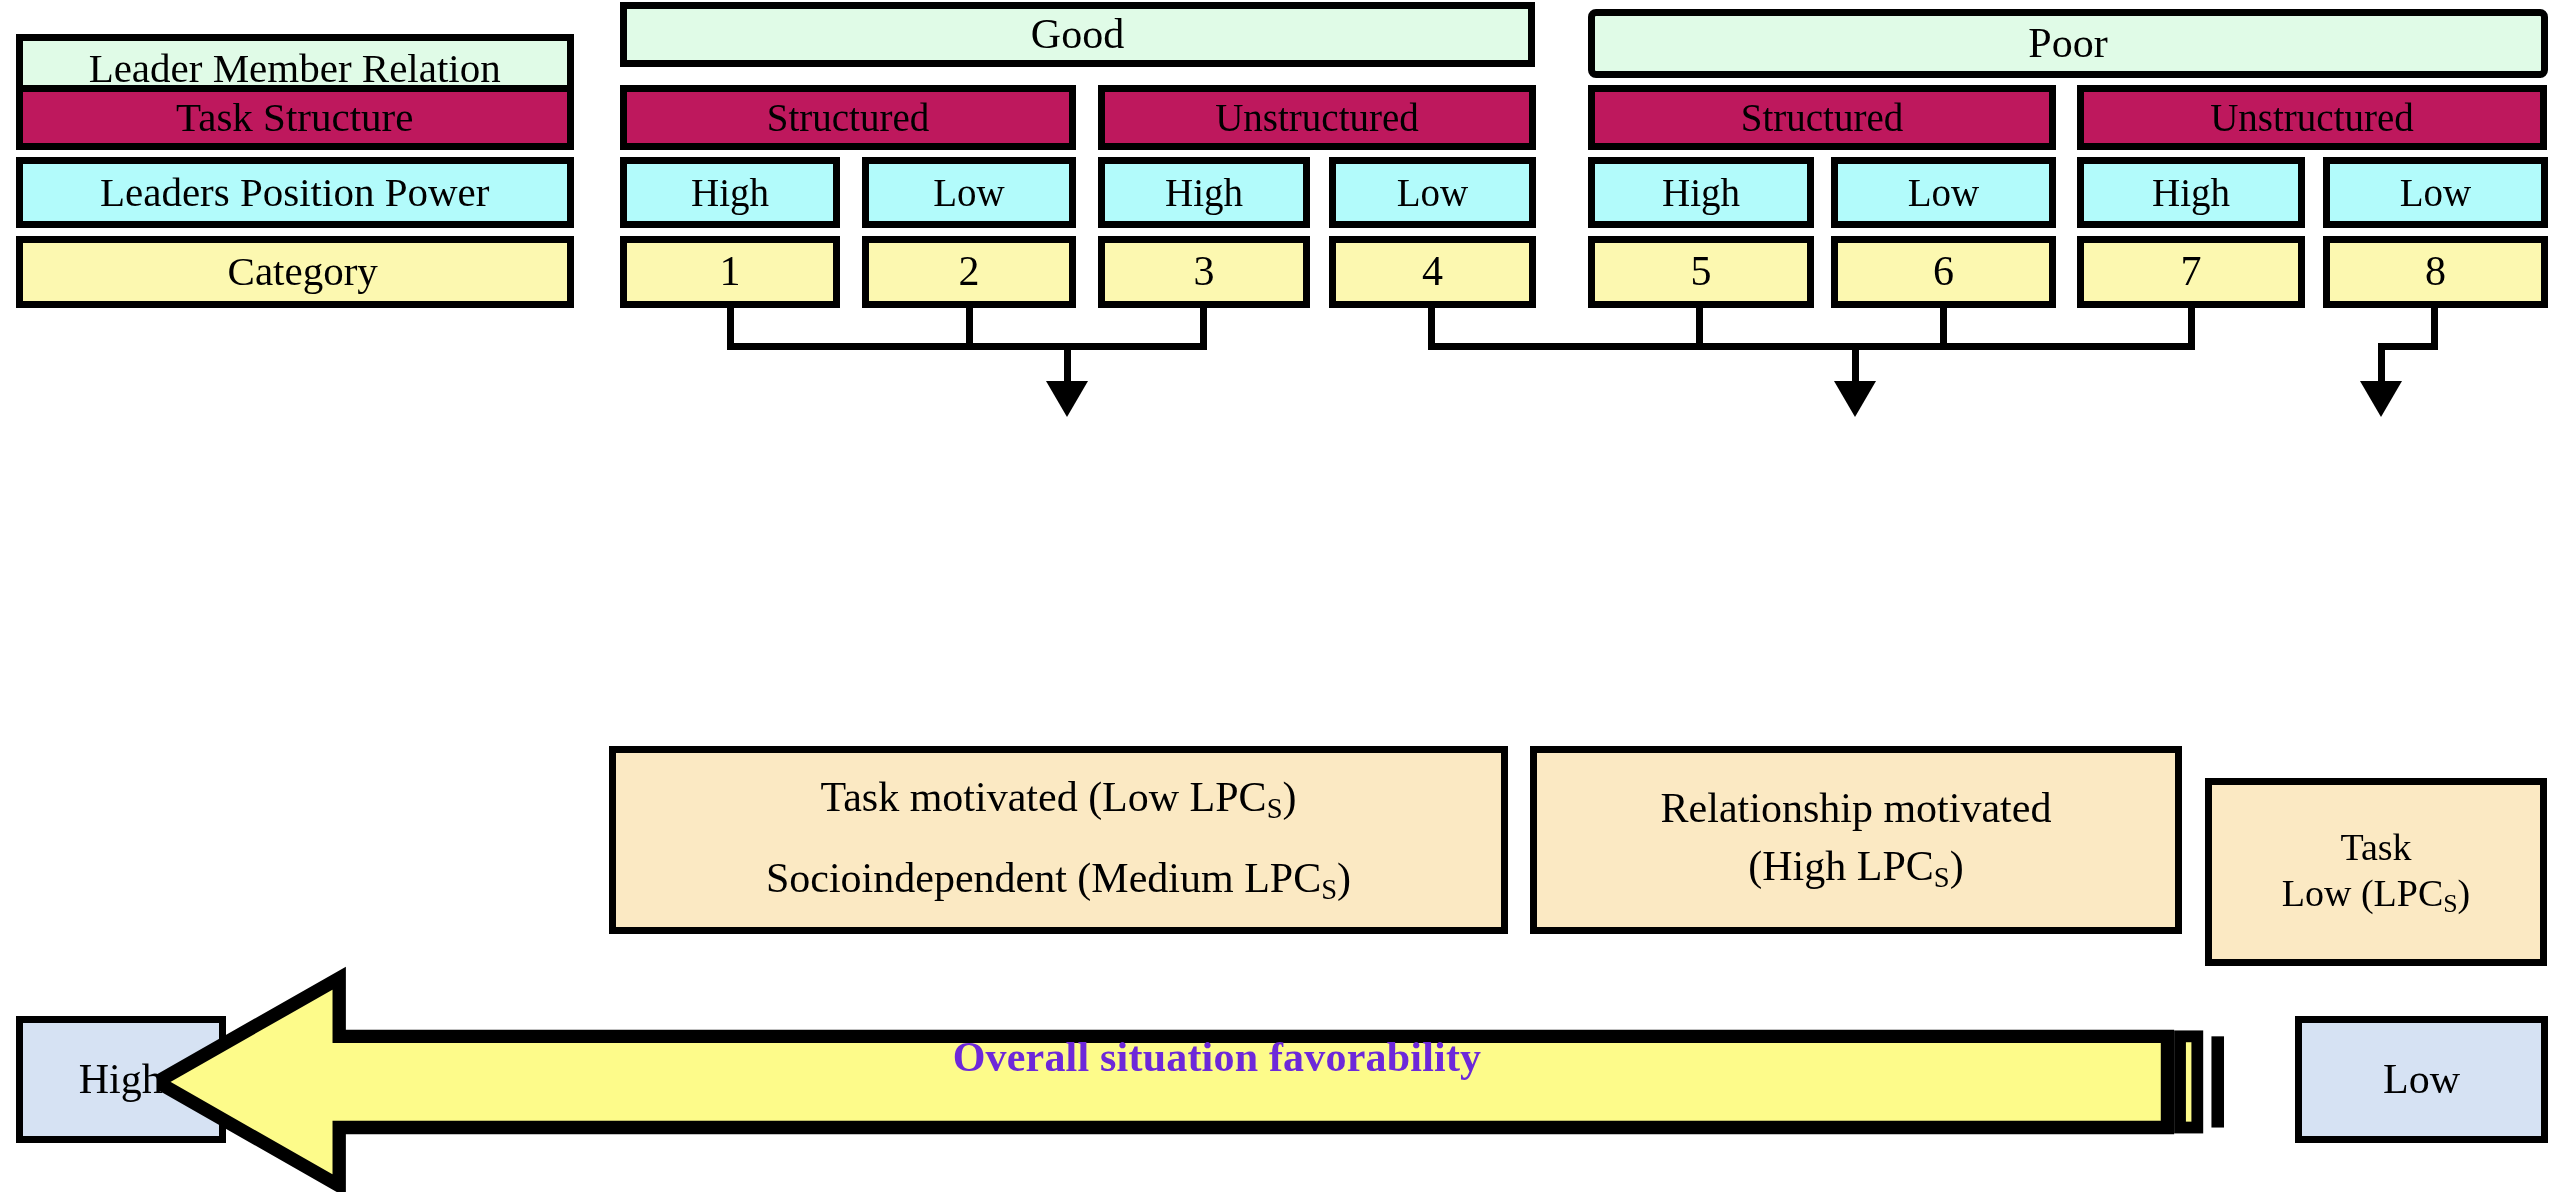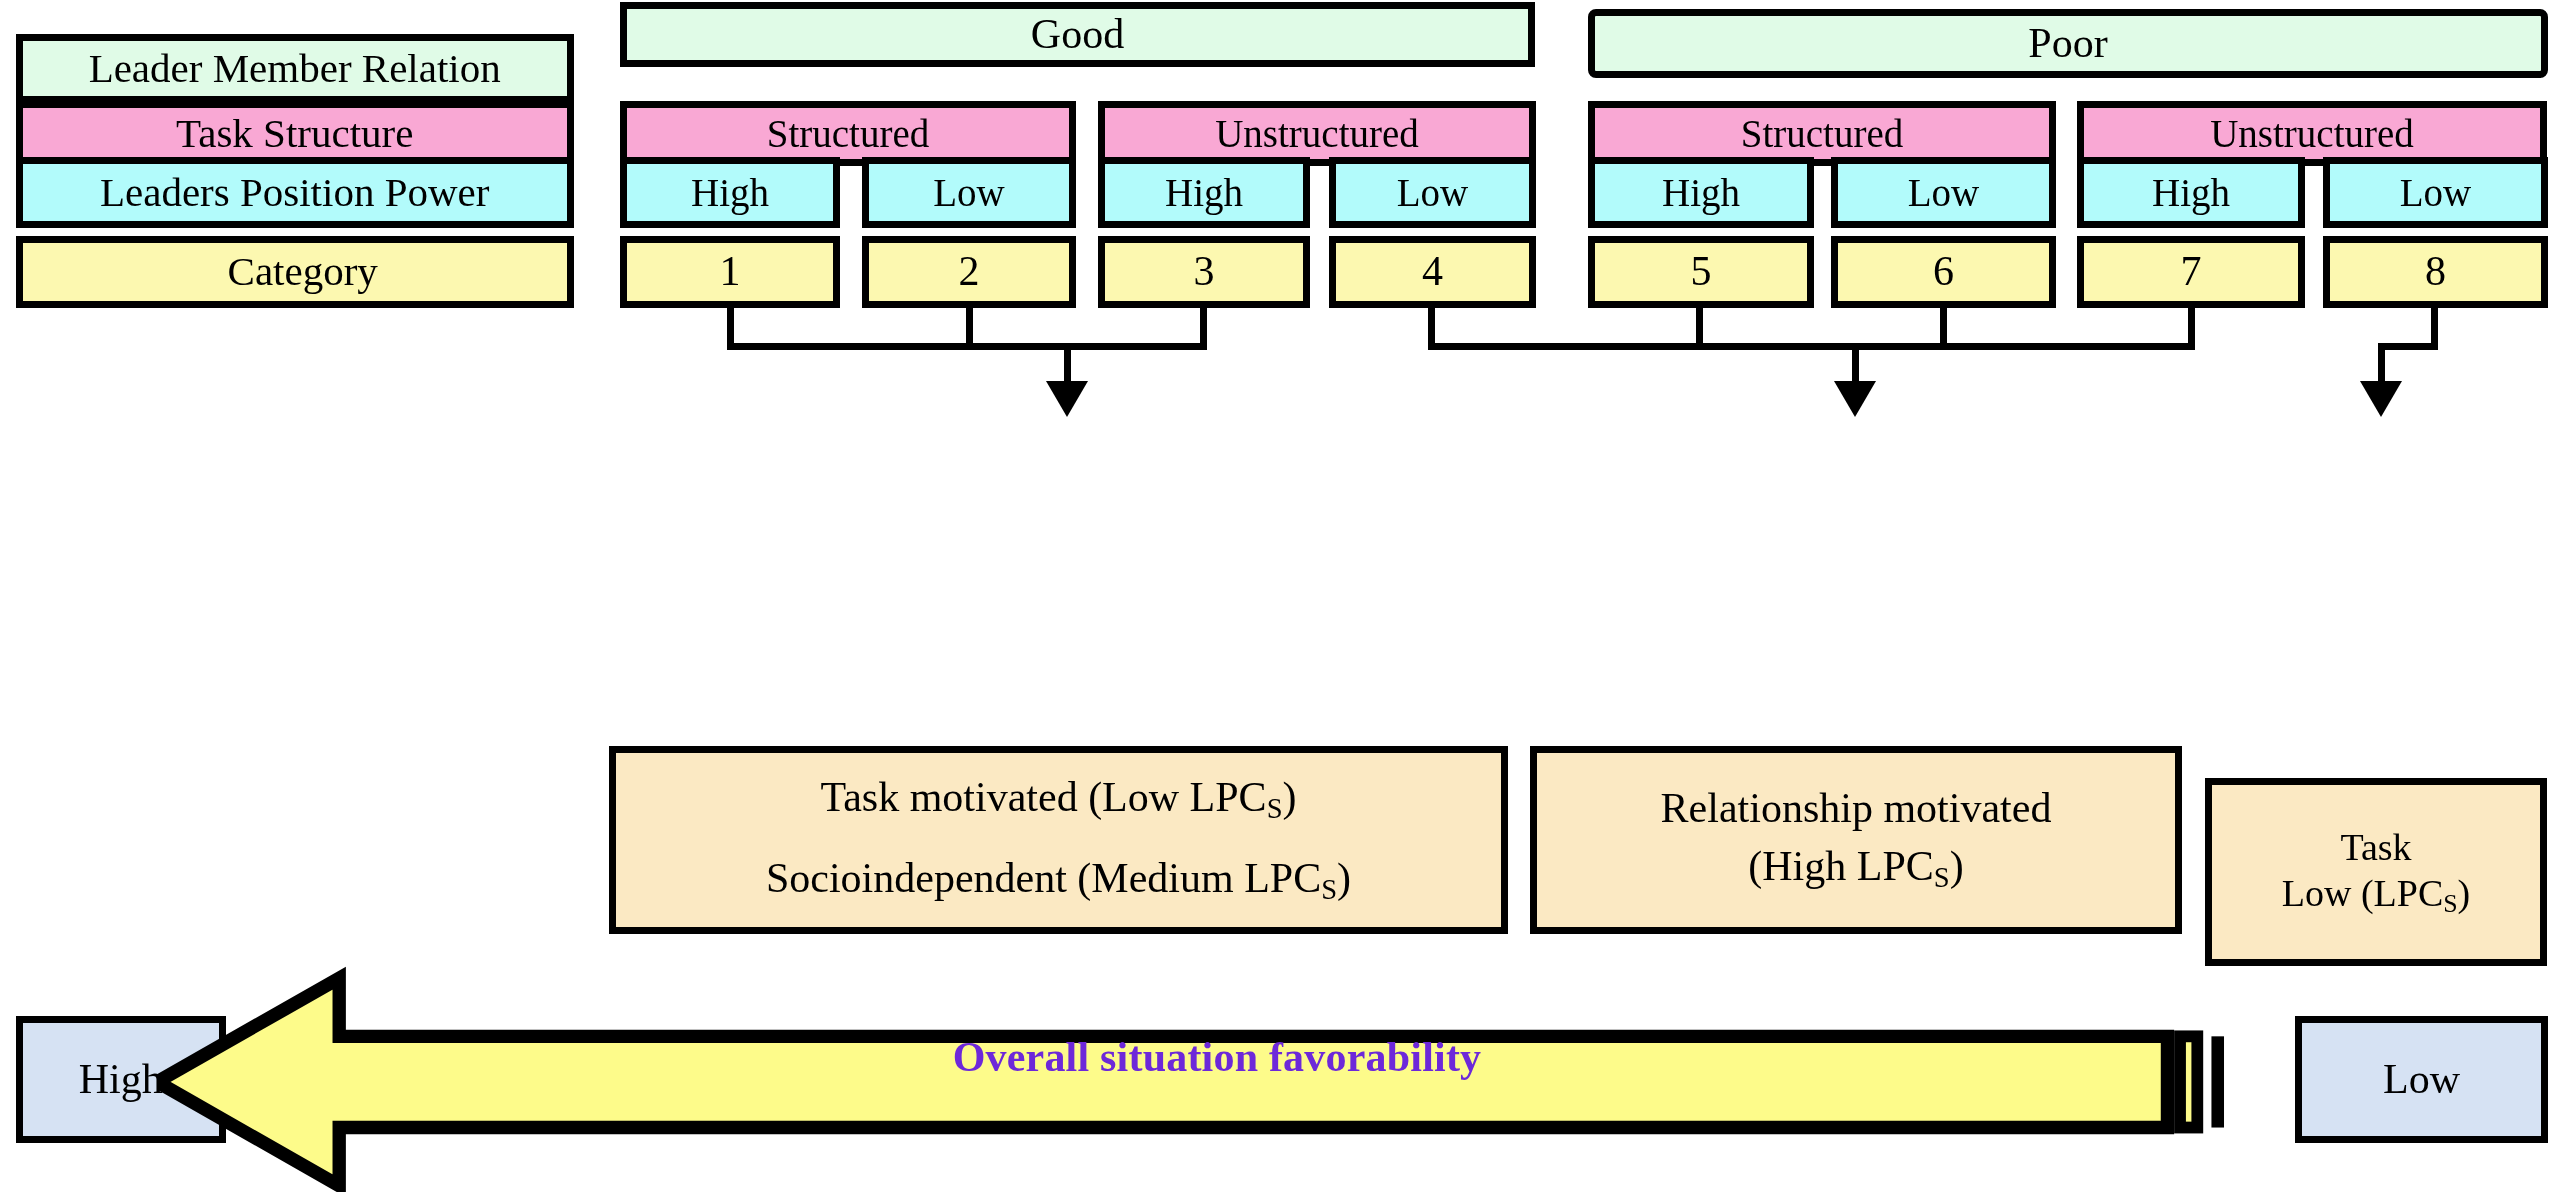--- a/index.html
+++ b/index.html
@@ -22,21 +22,21 @@
     display:flex;
     align-items:center;
     justify-content:center;
     text-align:center;
     line-height:1.12;
     color:#000000;
   }
   .box .txt{display:block;width:100%;padding:0 4.7px;}
 
   .green{background:#e0fbe7;}
-  .pink {background:#f9a8d4;margin-top:16px;}
+  .pink {background:#be185d;}
   .cyan {background:#b2fbfb;text-align:center;}
   .yellow{background:#fcf8b0;}
   .cream{background:#fbe9c3;}
   .blue {background:#d6e2f3;}
 
   .f-lg{font-size:42px;}
   .f-md{font-size:39px;}
   .f-sm{font-size:38px;margin-top:32px;}
 
   .lbl{font-size:41px;}

